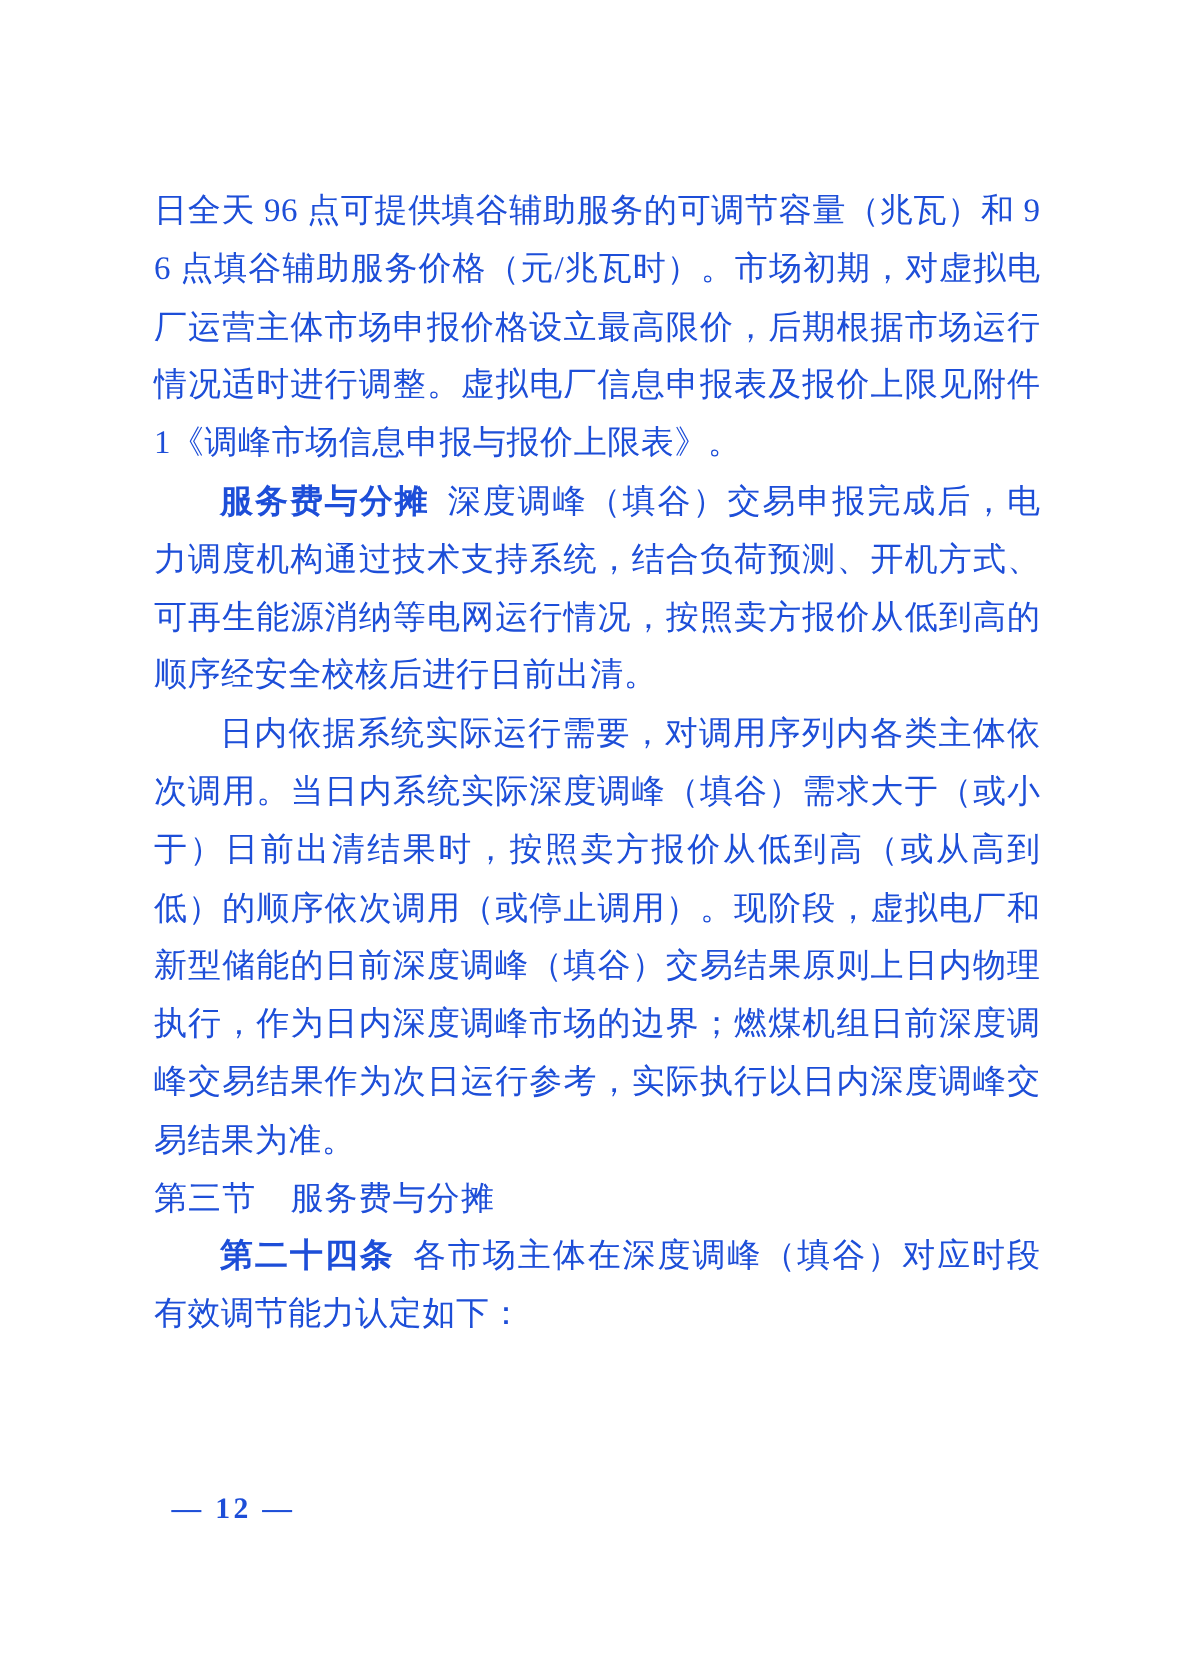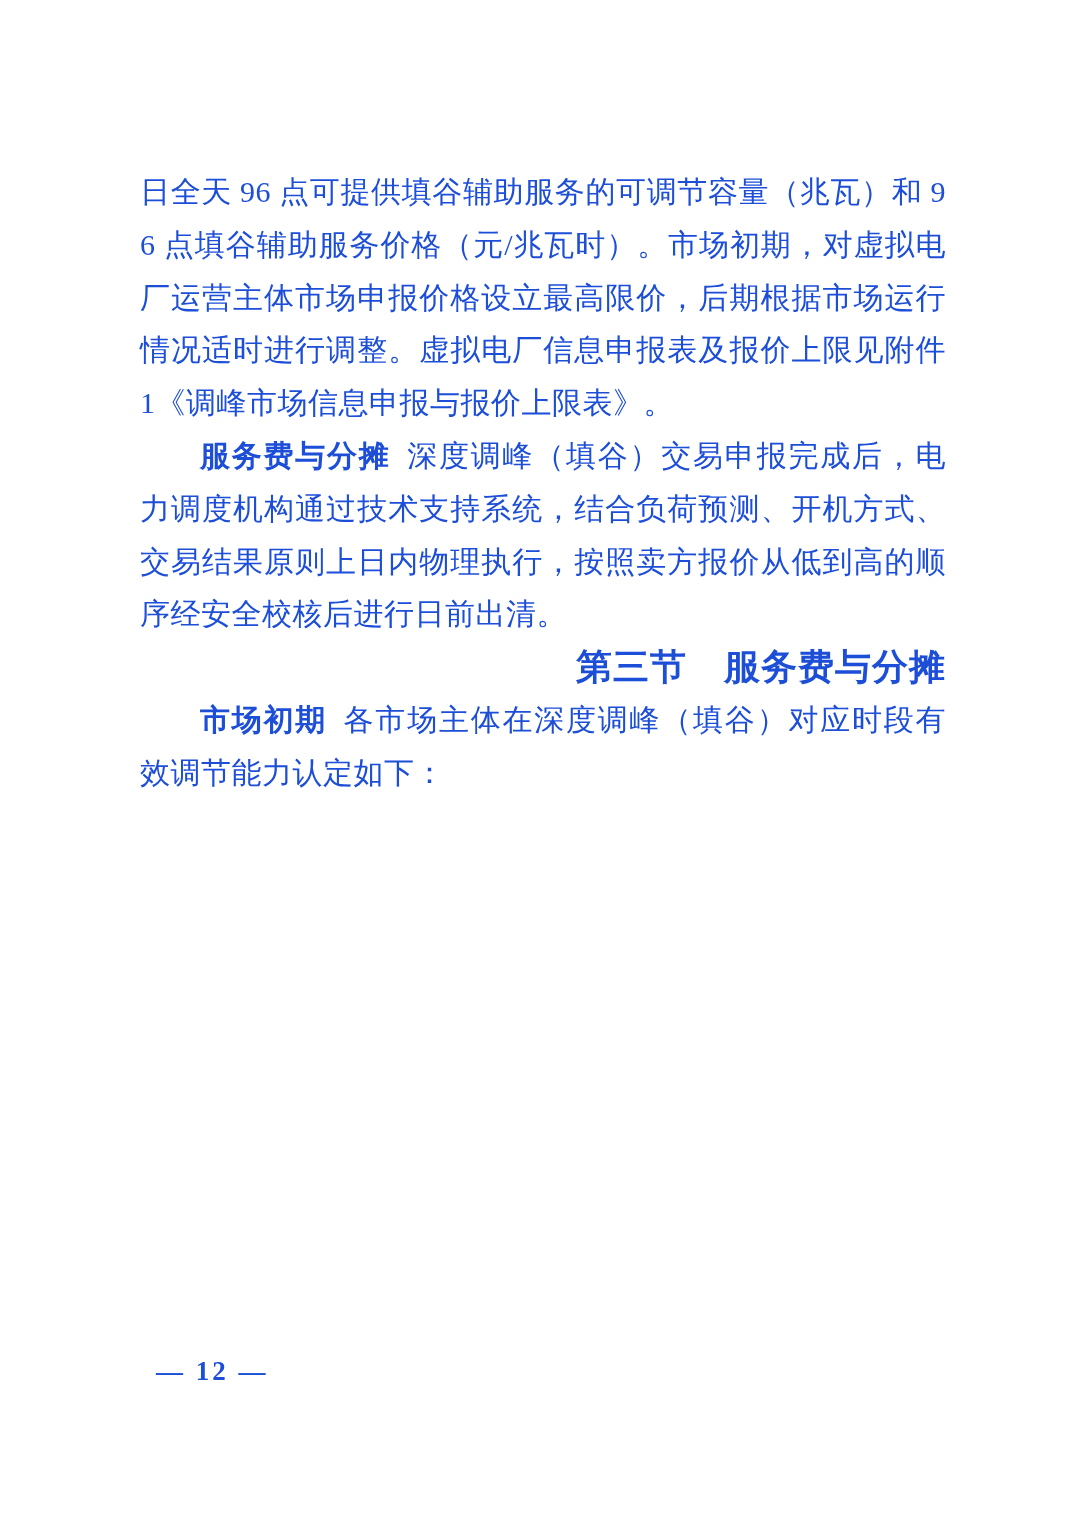--- a/index.html
+++ b/index.html
@@ -33,24 +33,24 @@
   }
   .para.indent {
     text-indent: 2em;
   }
   .article-label {
     font-weight: bold;
     margin-right: 0.55em;
   }
   .section-heading {
     margin: 0;
-    font-size: 36px;
+    font-size: 30px;
     line-height: 52.8px;
-    text-align: right;
-    font-weight: bold;
+    text-align: left;
+    font-weight: normal;
     letter-spacing: 1px;
   }
   .page-number {
     position: absolute;
     left: 156px;
     top: 1355px;
     font-size: 27px;
     line-height: 32px;
     letter-spacing: 3px;
     font-weight: bold;
@@ -59,28 +59,29 @@
 </head>
 <body>
 
 <div class="page">
 
   <div class="text-block">
 
     <p class="para">日全天 96 点可提供填谷辅助服务的可调节容量（兆瓦）和 96 点填谷辅助服务价格（元/兆瓦时）。市场初期，对虚拟电厂运营主体市场申报价格设立最高限价，后期根据市场运行情况适时进行调整。虚拟电厂信息申报表及报价上限见附件 1《调峰市场信息申报与报价上限表》。</p>
 
     <p class="para indent">
-      <span class="article-label">服务费与分摊</span><span>深度调峰（填谷）交易申报完成后，电力调度机构通过技术支持系统，结合负荷预测、开机方式、交易结果原则上日内物理执行，按照卖方报价从低到高的顺序经安全校核后进行日前出清。</span>
+      <span class="article-label">服务费与分摊</span><span>深度调峰（填谷）交易申报完成后，电力调度机构通过技术支持系统，结合负荷预测、开机方式、可再生能源消纳等电网运行情况，按照卖方报价从低到高的顺序经安全校核后进行日前出清。</span>
     </p>
 
 
+    <p class="para indent">日内依据系统实际运行需要，对调用序列内各类主体依次调用。当日内系统实际深度调峰（填谷）需求大于（或小于）日前出清结果时，按照卖方报价从低到高（或从高到低）的顺序依次调用（或停止调用）。现阶段，虚拟电厂和新型储能的日前深度调峰（填谷）交易结果原则上日内物理执行，作为日内深度调峰市场的边界；燃煤机组日前深度调峰交易结果作为次日运行参考，实际执行以日内深度调峰交易结果为准。</p>
 
     <p class="section-heading">第三节　服务费与分摊</p>
 
     <p class="para indent">
-      <span class="article-label">市场初期</span><span>各市场主体在深度调峰（填谷）对应时段有效调节能力认定如下：</span>
+      <span class="article-label">第二十四条</span><span>各市场主体在深度调峰（填谷）对应时段有效调节能力认定如下：</span>
     </p>
 
   </div>
 
   <div class="page-number">— 12 —</div>
 
 </div>
 
 </body></html>

